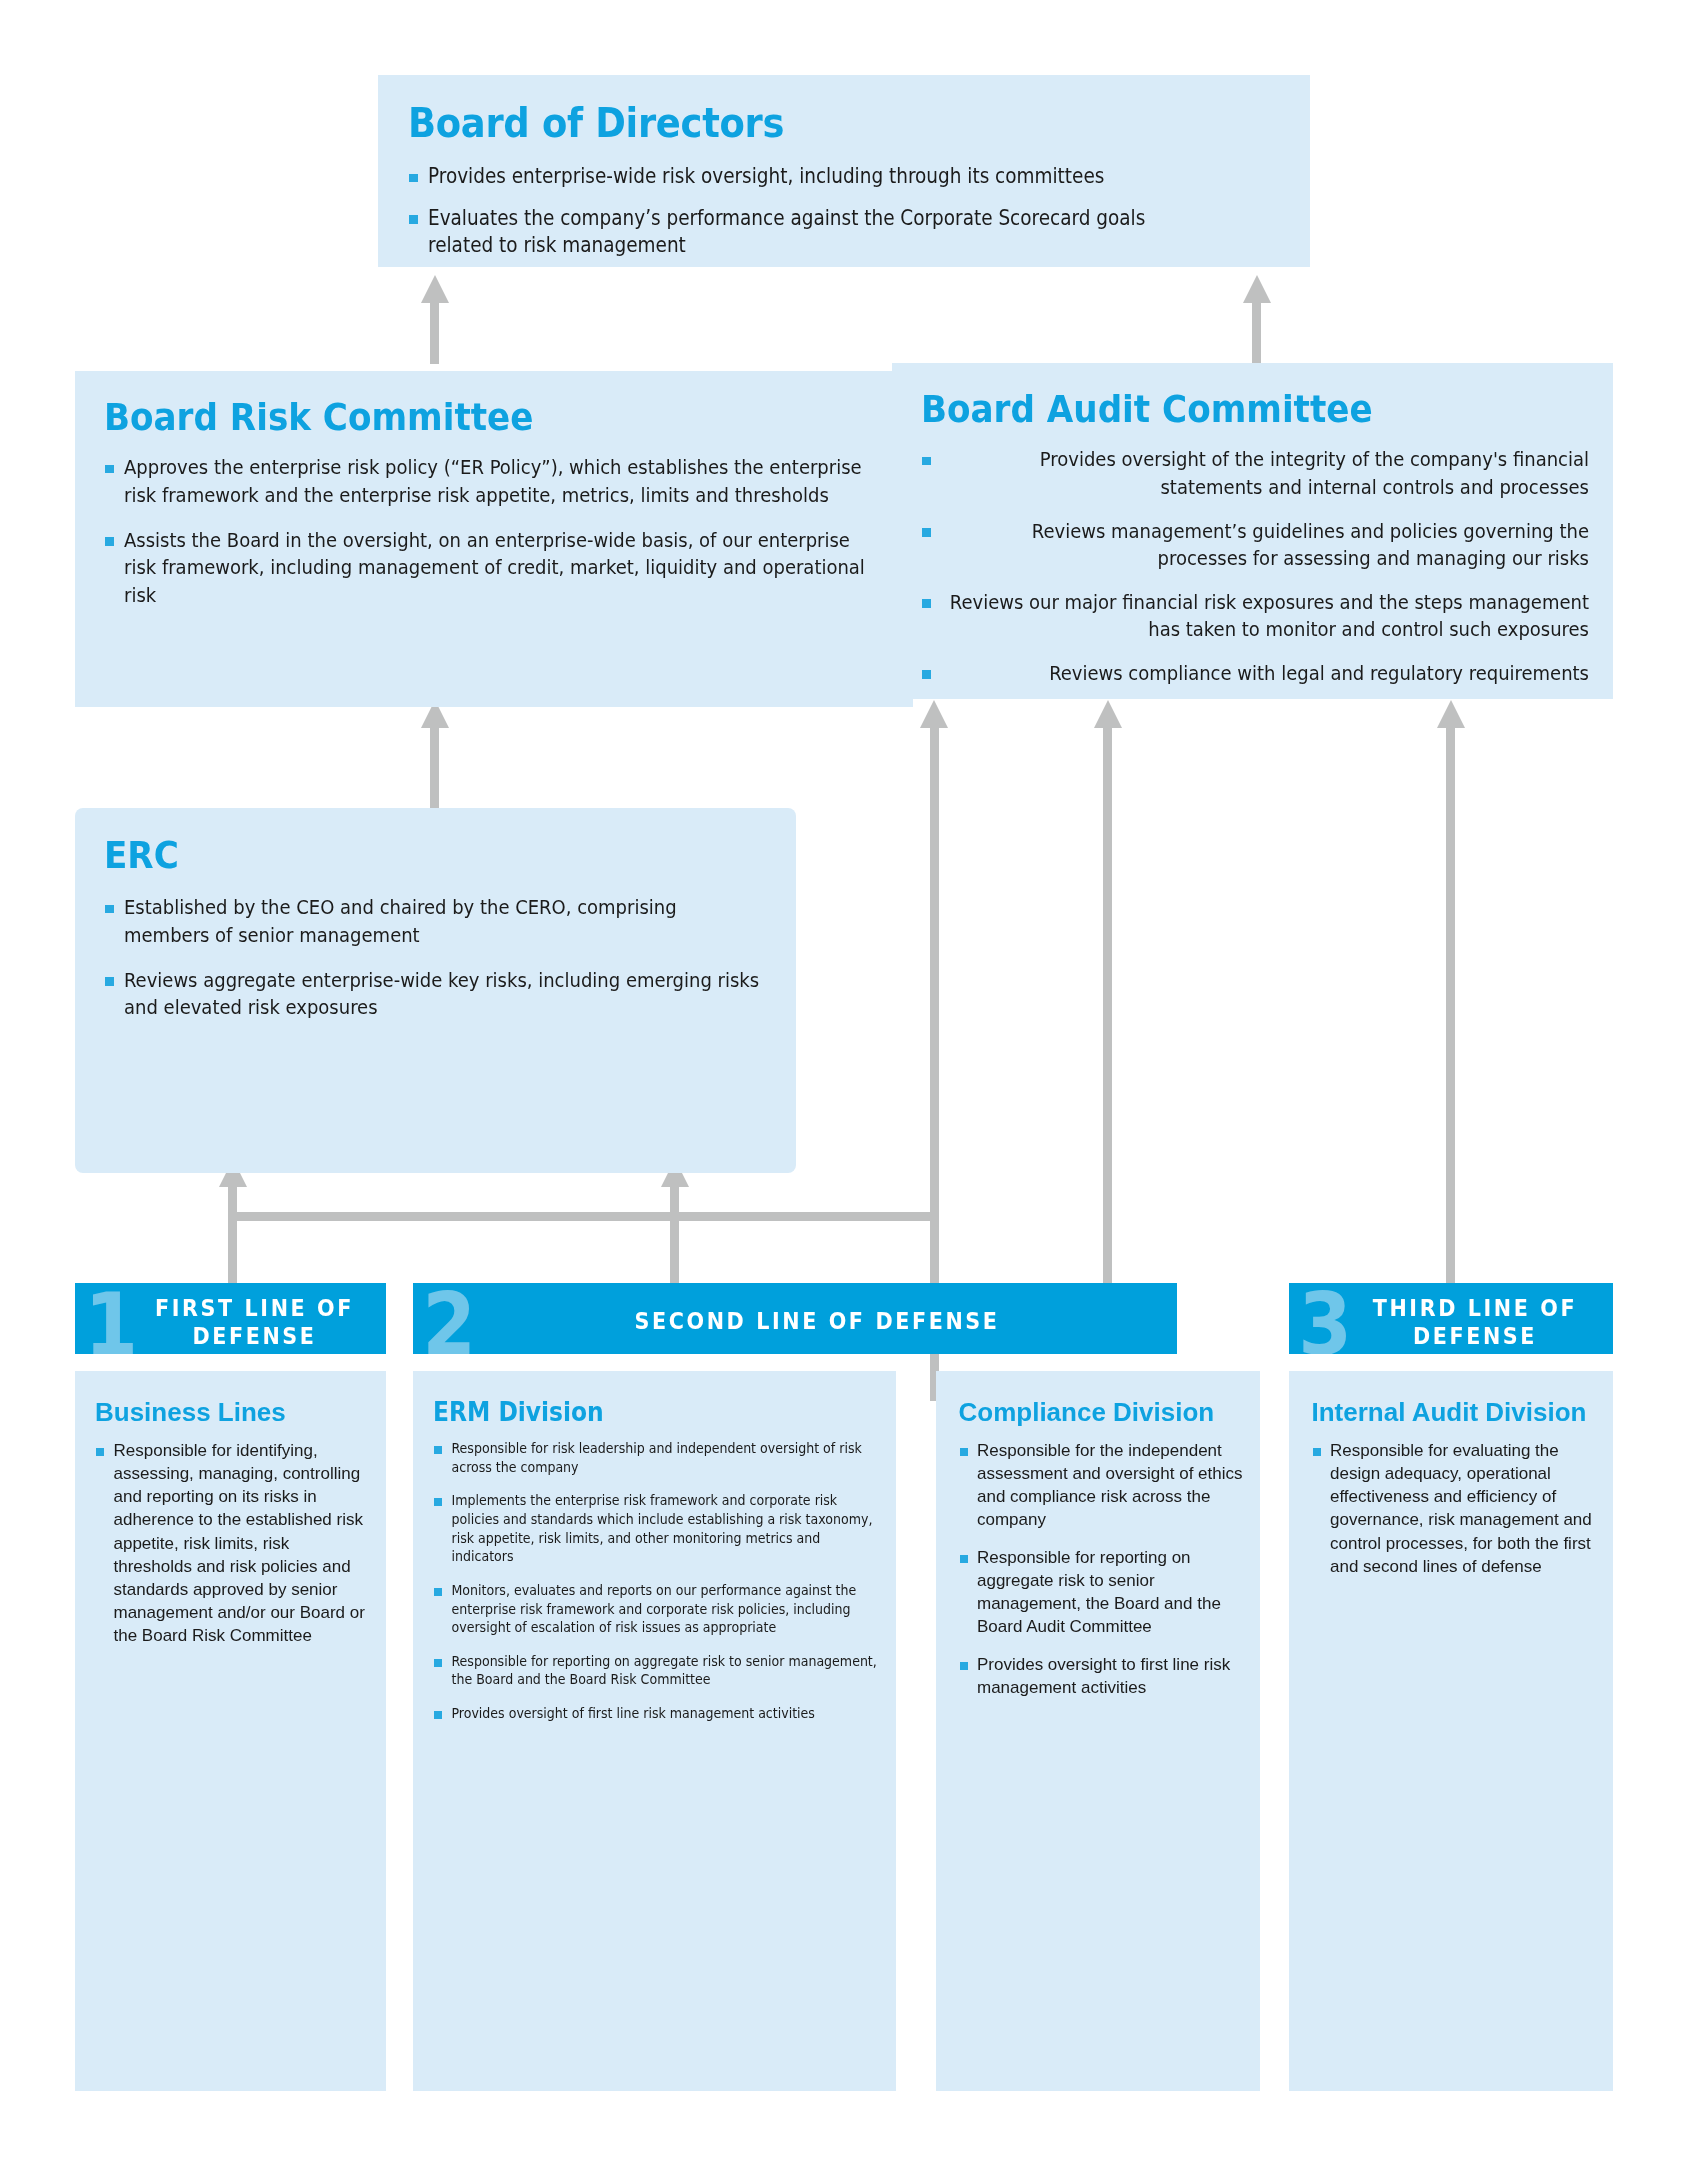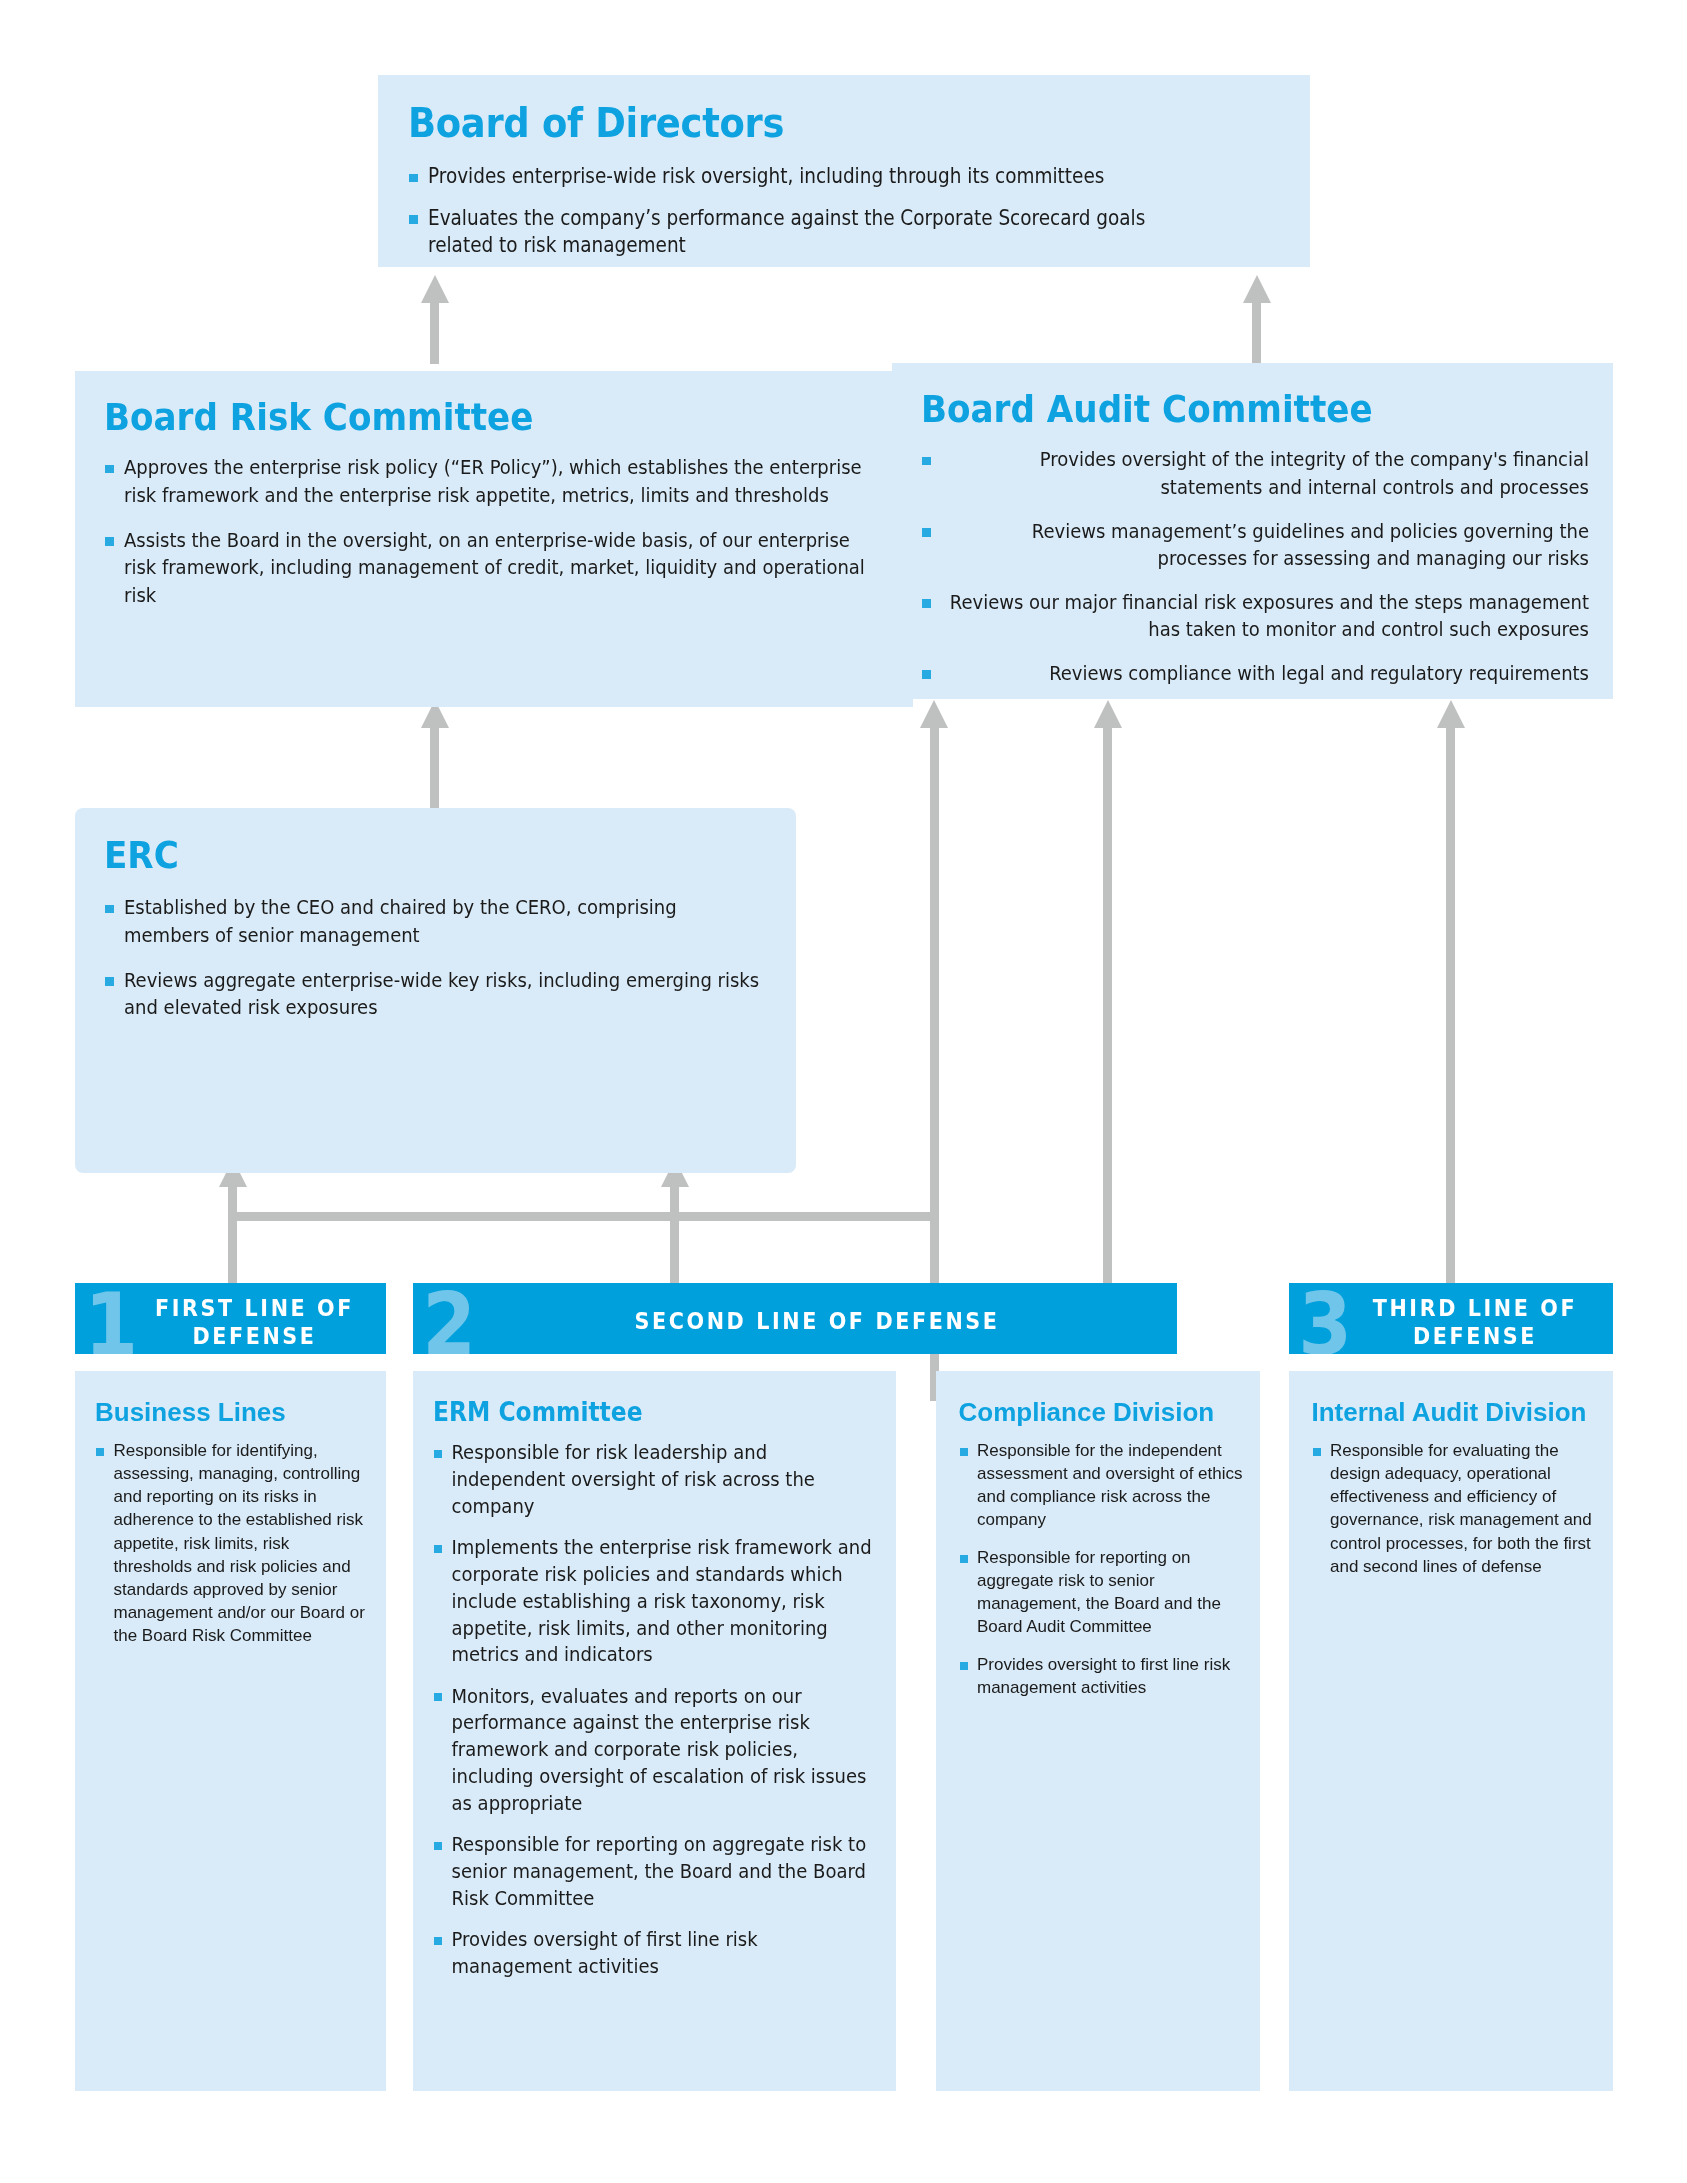--- a/index.html
+++ b/index.html
@@ -177,21 +177,21 @@
     box-sizing: border-box;
     top: 1371px;
     height: 720px;
   }
   .col .card-title {
     font-size: 26px;
     line-height: 1.14;
     margin-bottom: 12px;
   }
   .col ul.bullets > li {
-    font-size: 20px;
+    font-size: 14px;
     line-height: 1.34;
     margin-bottom: 14.6px;
     padding-left: 18.5px;
   }
   .col ul.bullets > li::before {
     width: 8px; height: 8px; left: 1.3px;
   }
 
   #col-business-lines { left: 75px;  width: 311px;  padding: 26.5px 17px 0 20px; }
   #col-erm            { left: 413px;  width: 483px;  padding: 26.5px 16px 0 20px; }
@@ -289,21 +289,21 @@
   </div>
 
   <div class="col" id="col-business-lines">
     <h1 class="card-title">Business Lines</h1>
     <ul class="bullets">
       <li>Responsible for identifying, assessing, managing, controlling and reporting on its risks in adherence to the established risk appetite, risk limits, risk thresholds and risk policies and standards approved by senior management and/or our Board or the Board Risk Committee</li>
     </ul>
   </div>
 
   <div class="col cond" id="col-erm">
-    <h1 class="card-title">ERM Committee</h1>
+    <h1 class="card-title">ERM Division</h1>
     <ul class="bullets">
       <li>Responsible for risk leadership and independent oversight of risk across the company</li>
       <li>Implements the enterprise risk framework and corporate risk policies and standards which include establishing a risk taxonomy, risk appetite, risk limits, and other monitoring metrics and indicators</li>
       <li>Monitors, evaluates and reports on our performance against the enterprise risk framework and corporate risk policies, including oversight of escalation of risk issues as appropriate</li>
       <li>Responsible for reporting on aggregate risk to senior management, the Board and the Board Risk Committee</li>
       <li style="max-width:404px;">Provides oversight of first line risk management activities</li>
     </ul>
   </div>
 
   <div class="col" id="col-compliance">

